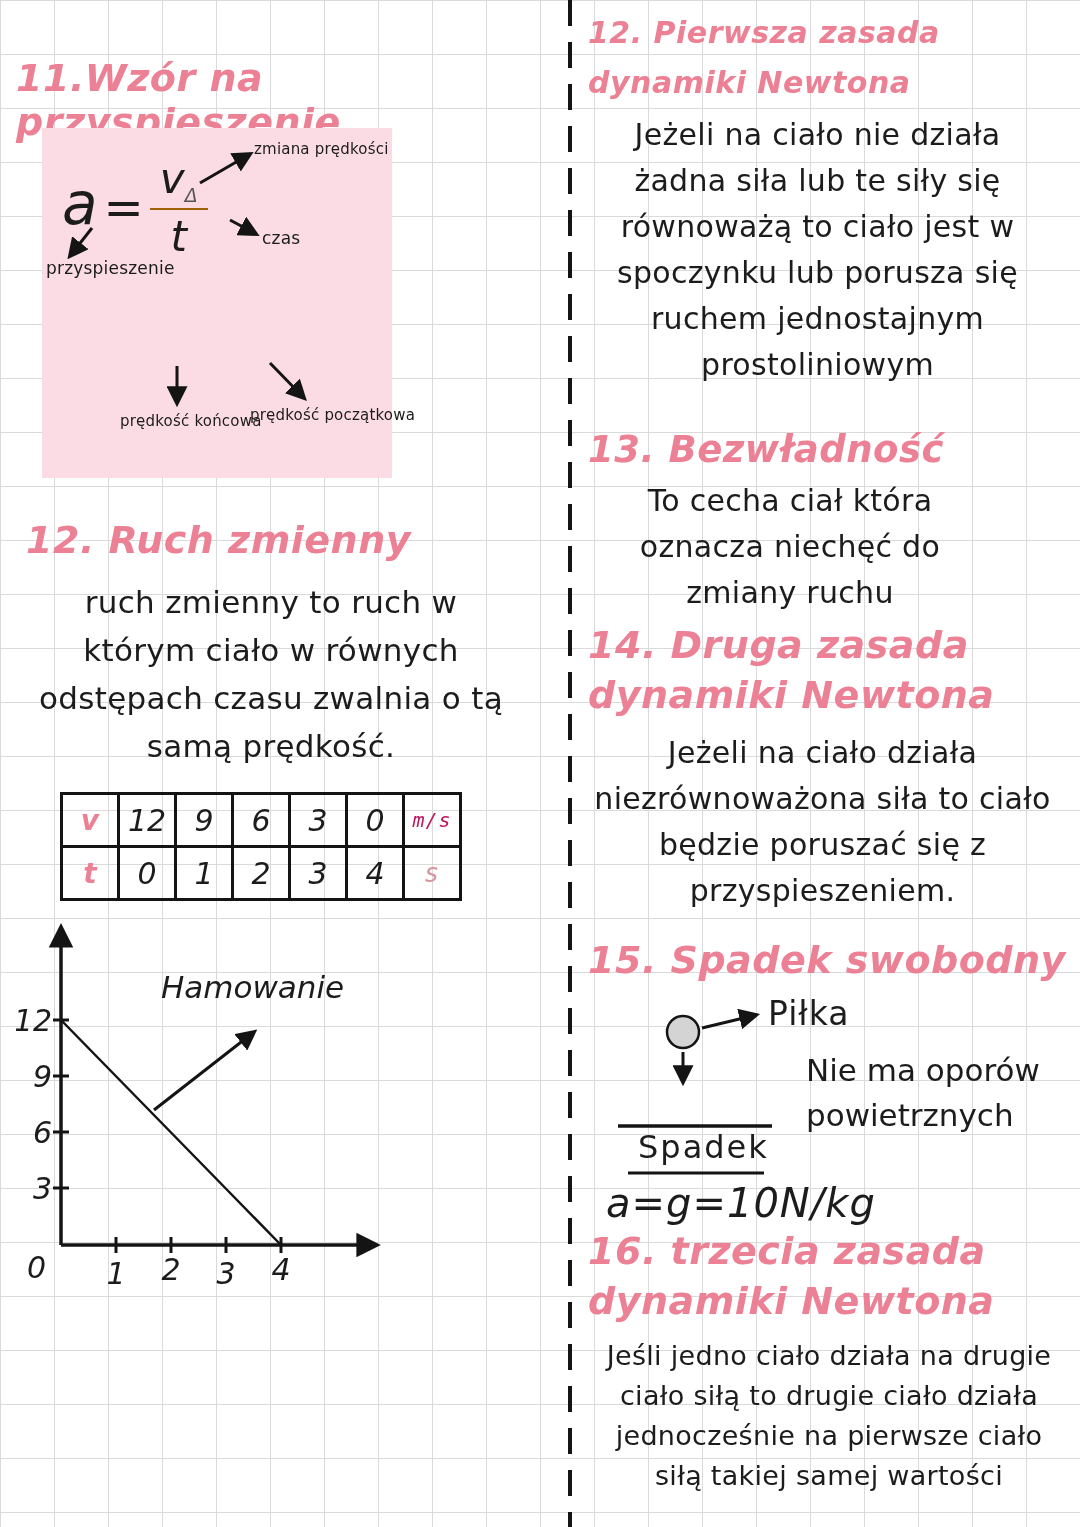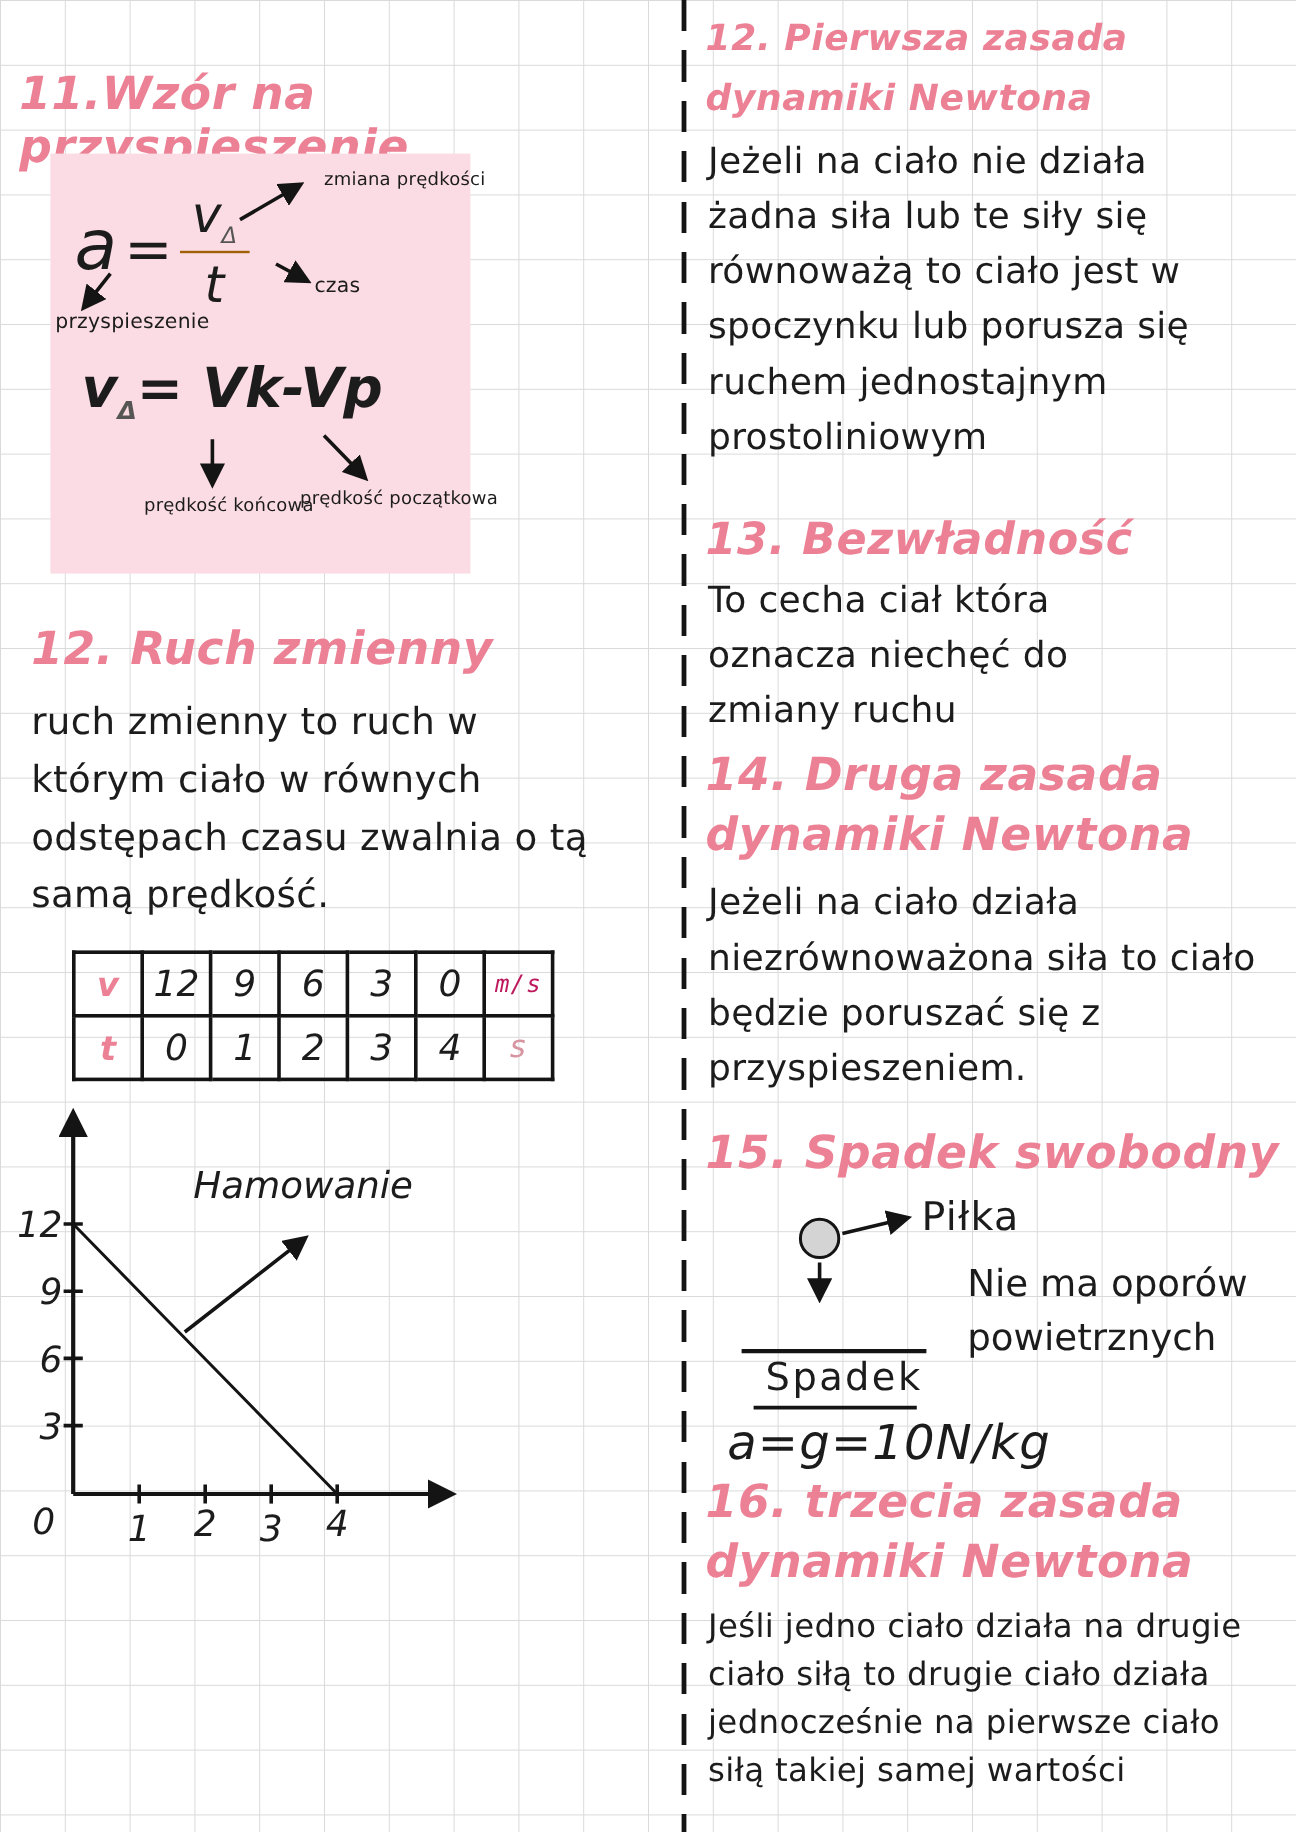--- a/index.html
+++ b/index.html
@@ -16,21 +16,21 @@
     background-size:54px 54px;
   }
   .divider {
     position:absolute; left:568px; top:0; width:4px; height:100%;
     background: repeating-linear-gradient(to bottom, #141414 0 26px, transparent 26px 42px);
   }
   .heading {
     position:absolute; color:#ec8094; font-weight:700; font-style:italic;
     letter-spacing:0.5px;
   }
-  .body-text { position:absolute; font-size:30px; line-height:46px; letter-spacing:0.3px; }
+  .body-text { position:absolute; font-size:30px; line-height:46px; letter-spacing:0.3px;text-align:center; }
 
   #s11-title { left:16px; top:56px; font-size:38px; width:560px; }
   #s12-title { left:26px; top:518px; font-size:38px; }
   #r12-title { left:588px; top:8px;   width:430px; font-size:30px; line-height:50px; }
   #r13-title { left:588px; top:428px; font-size:37px; }
   #r14-title { left:588px; top:620px; width:430px; font-size:38px; line-height:50px; }
   #r15-title { left:588px; top:938px; font-size:38px; }
   #r16-title { left:588px; top:1226px; width:450px; font-size:38px; line-height:50px; }
 
   #s12-text { left:26px;  top:578px;  width:490px; font-size:31px; line-height:48px; }
@@ -46,21 +46,21 @@
   }
   .f-arrows { position:absolute; left:0; top:0; }
   .f-main { position:absolute; left:20px; top:26px; font-style:italic; font-size:58px; }
   .f-eq { font-size:48px; margin:0 6px; }
   .frac { display:inline-flex; flex-direction:column; align-items:center; vertical-align:middle; font-size:42px; }
   .frac .num { border-bottom:2px solid #a16207; padding:0 10px 2px; }
   .frac .den { padding-top:2px; }
   sub.tri { font-size:0.45em; color:#555; }
   .f-second { position:absolute; left:26px; top:168px; font-style:italic; font-size:46px; font-weight:600; }
   .f-label { position:absolute; font-size:15px; letter-spacing:0.2px; white-space:nowrap; }
-  #lbl-change  { left:228px; top:12px;text-align:right; }
+  #lbl-change  { left:212px; top:12px;text-align:right; }
   #lbl-accel   { left:4px;   top:130px; font-size:17px; }
   #lbl-time    { left:220px; top:100px; font-size:17px; }
   #lbl-final   { left:78px;  top:284px; }
   #lbl-initial { left:208px; top:278px; }
 
   
   .vt-table { position:absolute; left:60px; top:792px; border-collapse:collapse; font-style:italic; }
   .vt-table td { border:3px solid #141414; width:57px; height:53px; text-align:center; font-size:30px; }
   .vt-table td.lbl { color:#ec8094; font-size:28px; font-weight:600; }
   .vt-table td.unit { color:#be185d; font-size:20px; letter-spacing:1px; font-family:"DejaVu Sans Mono", monospace; }
@@ -99,23 +99,20 @@
       <line x1="228" y1="235" x2="262" y2="270" stroke="#141414" stroke-width="3" marker-end="url(#fb-ah)"></line>
     </svg>
 
     <div class="f-main">
       <span>a</span><span class="f-eq">=</span><span class="frac">
           <span class="num"><span>v</span><sub class="tri">Δ</sub></span>
           <span class="den">t</span>
         </span>
     </div>
 
-    <div class="f-second">
-      <span>v</span><sub class="tri">Δ</sub><span>= Vk-Vp</span>
-    </div>
 
     <span class="f-label" id="lbl-change">zmiana prędkości</span>
     <span class="f-label" id="lbl-accel">przyspieszenie</span>
     <span class="f-label" id="lbl-time">czas</span>
     <span class="f-label" id="lbl-final">prędkość końcowa</span>
     <span class="f-label" id="lbl-initial">prędkość początkowa</span>
   </div>
 
   <h2 class="heading" id="s12-title">12.  Ruch zmienny</h2>
   <p class="body-text" id="s12-text">ruch zmienny to ruch w którym ciało w równych odstępach czasu zwalnia o tą samą prędkość.</p>

